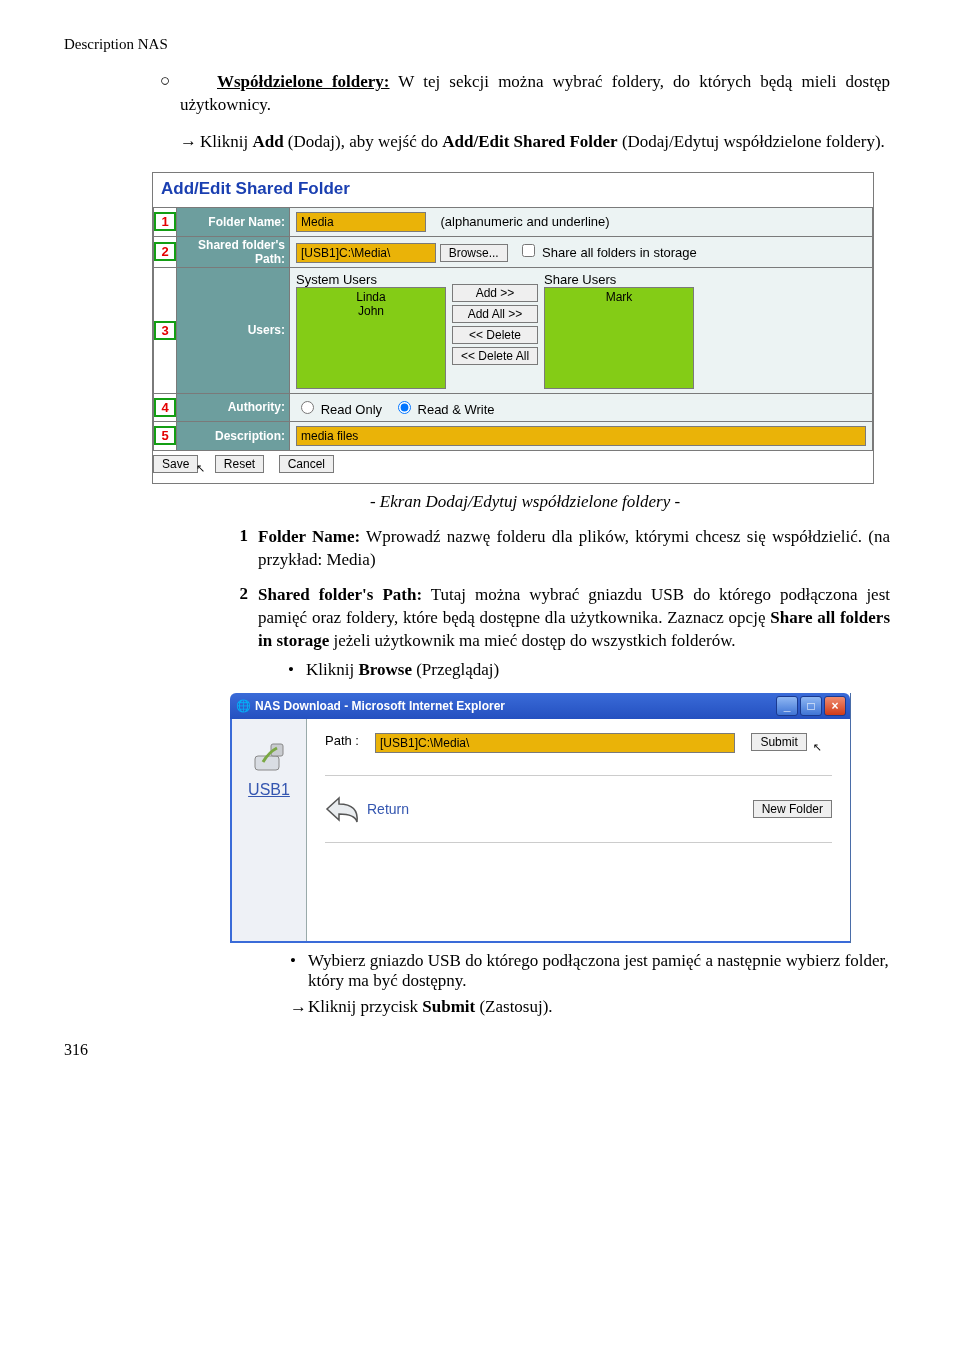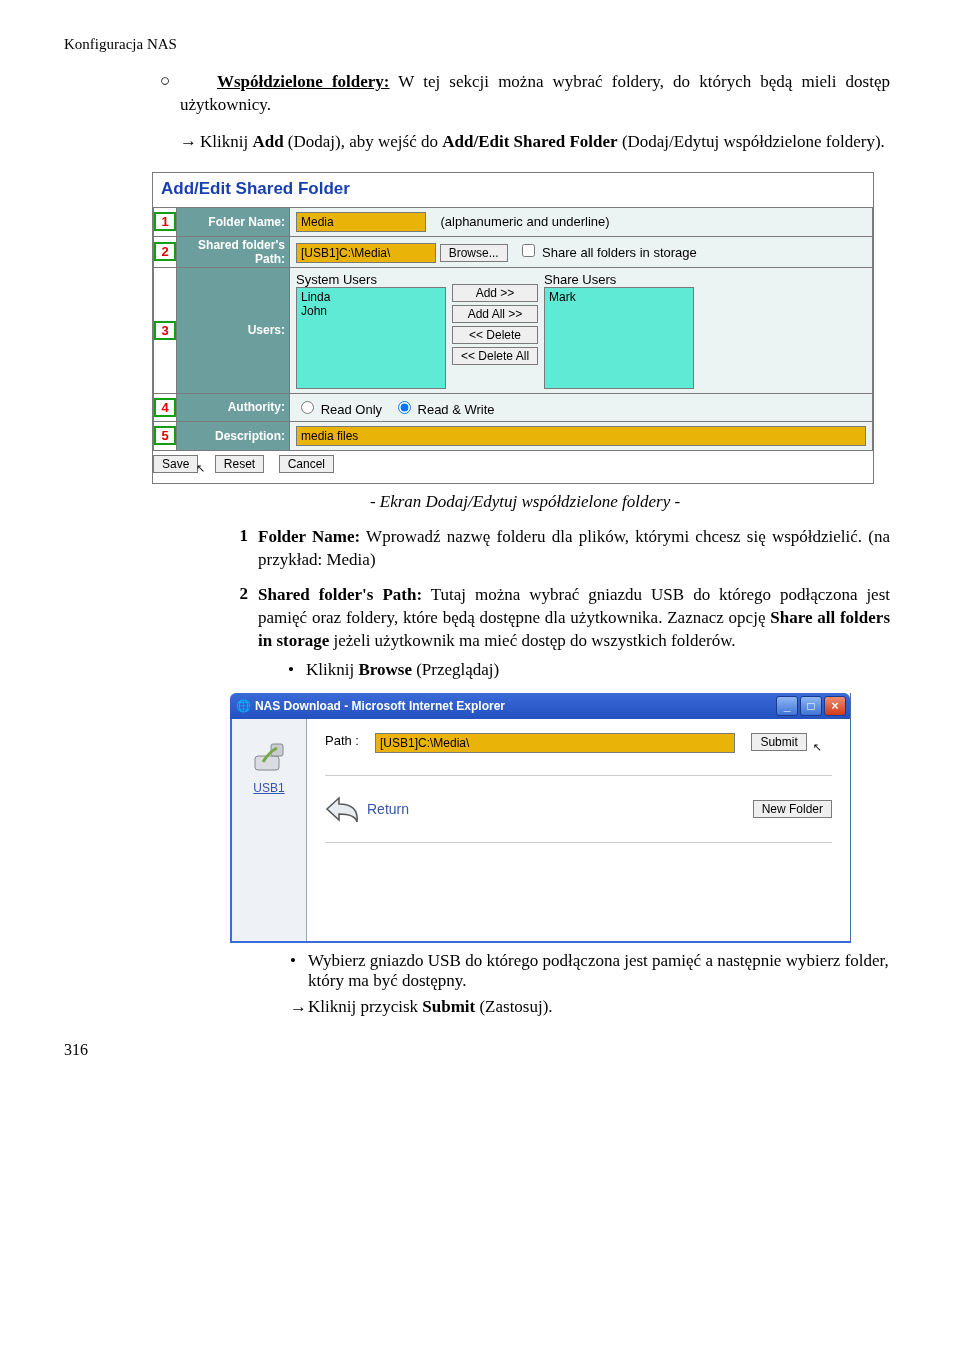--- a/index.html
+++ b/index.html
@@ -89,27 +89,28 @@
   .btn {
     font-family: Arial, sans-serif;
     font-size: 12px;
     border: 1px solid #7a7a7a;
     padding: 1px 8px;
     background: #efefef;
     cursor: pointer;
   }
   .userbox {
     border: 1px solid #7a7a7a;
-    background: #5eead4;
+    background: #84cc16;
     width: 140px;
     height: 96px;
     padding: 2px 4px;
     font-size: 12px;
     display: inline-block;
     vertical-align: top;
+    text-align: center;
   }
   .ubtns {
     display: inline-flex;
     flex-direction: column;
     gap: 3px;
     margin: 12px 6px 0 6px;
     vertical-align: top;
   }
   .fig1-actions { padding: 4px 0 10px 0; }
   .caption {
@@ -163,38 +164,38 @@
     background: #eef1f6;
     text-align: center;
     padding: 16px 0;
     border-right: 1px solid #9aa;
   }
   .usb-plug {
     width: 42px; height: 42px;
     margin: 0 auto 4px auto;
     display:flex; align-items:center; justify-content:center;
   }
-  .usb-label { color: #3456b0; font-size: 12px; text-decoration: underline; }
+  .usb-label { color: #3456b0; font-size: 16px; text-decoration: underline; }
   .fig2-main { flex:1; padding: 14px 18px 80px 18px; position: relative; }
   .pathrow { display:flex; align-items:flex-start; gap:16px; margin-bottom:22px; }
   .pathrow .lbl { font-size: 13px; }
   .pathrow .pin { flex:1; }
   .divider { border-top: 1px solid #ccc; margin: 18px 0; }
   .return-row { display:flex; align-items:center; justify-content: space-between; }
   .return-link { color:#3456b0; font-size:14px; display:flex; align-items:center; gap:6px; }
   .back-arrow {
     width:36px;height:30px;
     display:inline-block;
   }
   .pagefoot { margin-top: 24px; font-size: 16px; }
 </style>
 </head>
 <body>
 
-<div class="header-line">Konfiguracja NAS</div>
+<div class="header-line">Description NAS</div>
 
 <div class="body">
 
   <div class="bullet-row">
     <div class="bullet-sym">○</div>
     <div class="bullet-text">
       <span class="title-underline">Współdzielone foldery:</span><span> W tej sekcji można wybrać foldery, do których będą mieli dostęp użytkownicy.</span>
     </div>
   </div>
 

